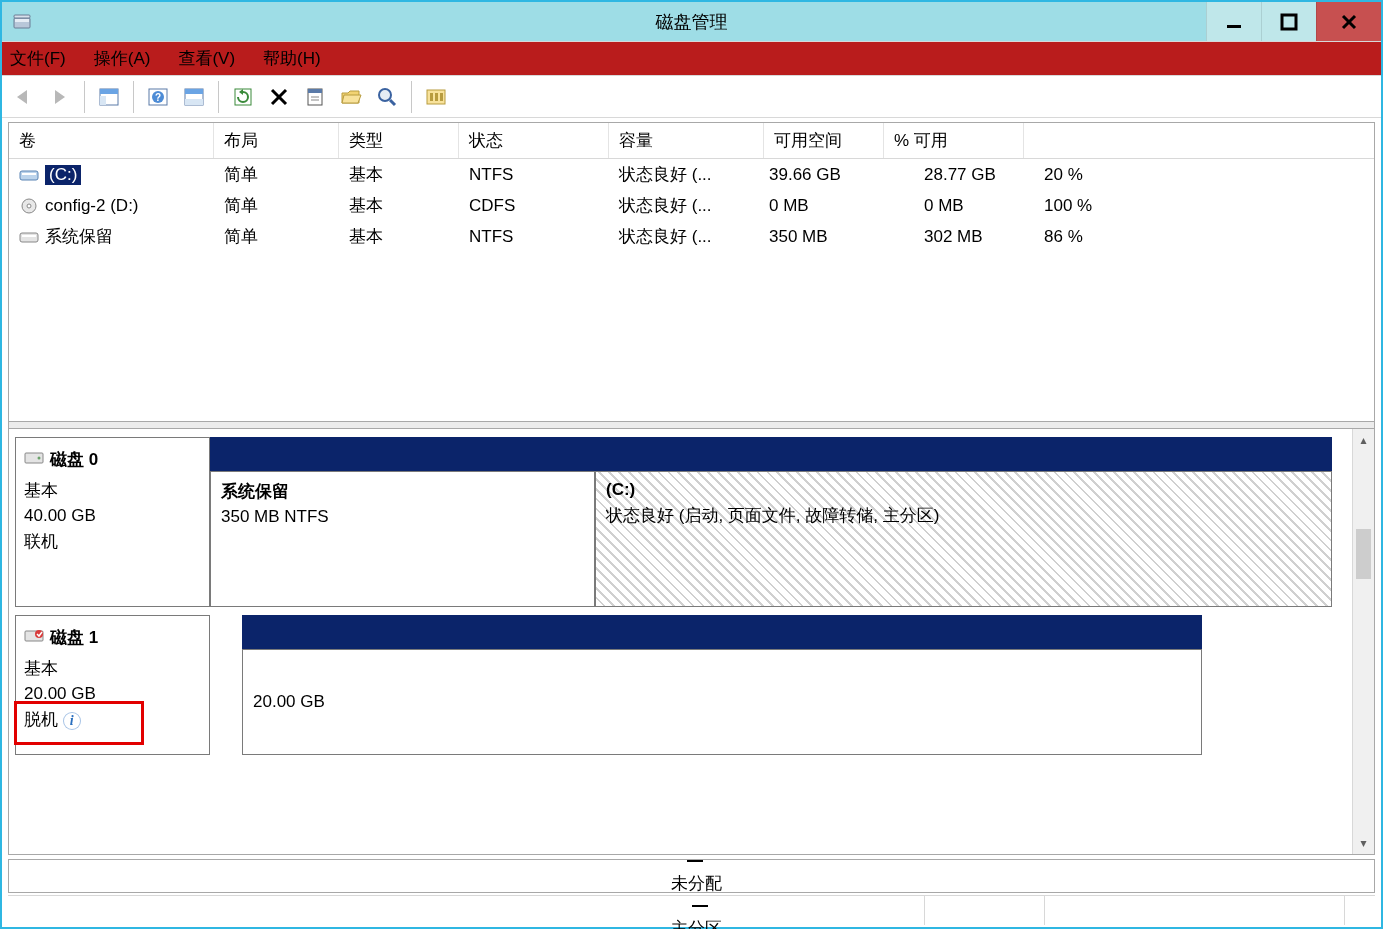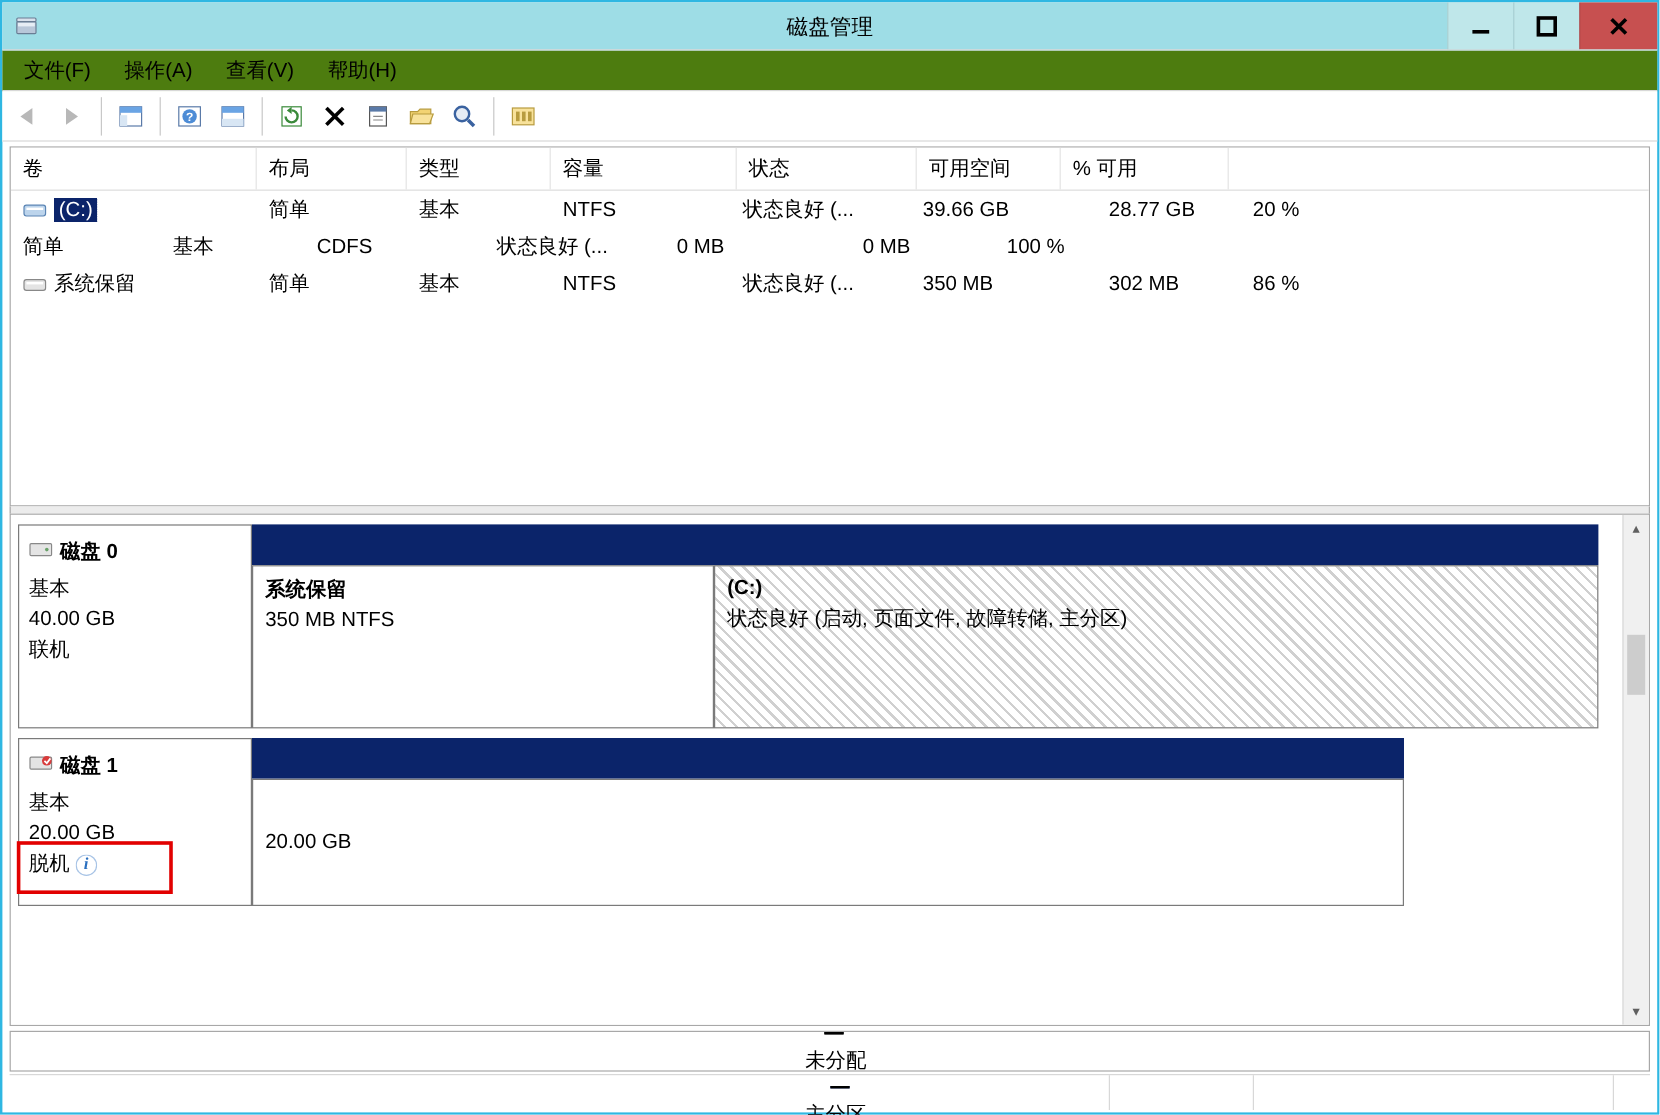--- a/index.html
+++ b/index.html
@@ -36,23 +36,23 @@
     display: flex; align-items: center; justify-content: center;
     font-family: "Segoe UI Symbol", sans-serif;
     font-size: 18px; font-weight: bold;
     border-left: 1px solid rgba(0,0,0,0.1);
   }
   .win-btn.min { background: #bfe7ea; }
   .win-btn.max { background: #bfe7ea; }
   .win-btn.close { background: #c75050; color: #000; width: 65px; }
   
   .menubar {
-    height: 34px; background: #4d7c0f;
+    height: 34px; background: #b91c1c;
     display: flex; align-items: center;
-    padding-left: 18px;
+    padding-left: 8px;
     border-bottom: 1px solid #d8d8d8;
   }
   .menubar .menu-item {
     margin-right: 28px; font-size: 17px;
   }
   
   .toolbar {
     height: 42px; background: #fff;
     display: flex; align-items: center;
     padding-left: 6px;
@@ -356,22 +356,22 @@
           <rect x="16" y="7" width="3" height="8" fill="#b89c3f"></rect>
         </svg>
       </div>
   </div>
 
   <div class="volume-panel">
     <div class="vol-header">
       <div class="col c0">卷</div>
       <div class="col c1">布局</div>
       <div class="col c2">类型</div>
+      <div class="col c4">状态</div>
       <div class="col c5">容量</div>
-      <div class="col c4">状态</div>
       <div class="col c6">可用空间</div>
       <div class="col c7">% 可用</div>
     </div>
     <div class="vol-body">
 
       <div class="vol-row selected">
         <div class="col c0">
           <span class="vicon"><svg viewBox="0 0 20 16">
                 <rect x="1" y="4" width="18" height="9" rx="2" fill="#bcd4ec" stroke="#5a84b4"></rect>
                 <rect x="3" y="6" width="14" height="2" fill="#fff"></rect>
@@ -381,20 +381,27 @@
         <div class="col c1">简单</div>
         <div class="col c2">基本</div>
         <div class="col c3">NTFS</div>
         <div class="col c4">状态良好 (...</div>
         <div class="col c5">39.66 GB</div>
         <div class="col c6">28.77 GB</div>
         <div class="col c7">20 %</div>
       </div>
 
       <div class="vol-row">
+        <div class="col c0">
+          <span class="vicon"><svg viewBox="0 0 20 16">
+                <circle cx="10" cy="8" r="7" fill="#e8e8e8" stroke="#888"></circle>
+                <circle cx="10" cy="8" r="2" fill="#fff" stroke="#888"></circle>
+              </svg></span>
+          <span>config-2 (D:)</span>
+        </div>
         <div class="col c1">简单</div>
         <div class="col c2">基本</div>
         <div class="col c3">CDFS</div>
         <div class="col c4">状态良好 (...</div>
         <div class="col c5">0 MB</div>
         <div class="col c6">0 MB</div>
         <div class="col c7">100 %</div>
       </div>
 
       <div class="vol-row">
@@ -442,21 +449,21 @@
               <div>350 MB NTFS</div>
             </div>
             <div class="part-box part1 hatched">
               <div class="pname">(C:)</div>
               <div>状态良好 (启动, 页面文件, 故障转储, 主分区)</div>
             </div>
           </div>
         </div>
       </div>
 
-      <div class="disk-row d1" style="min-height:140px;">
+      <div class="disk-row d1" style="min-height:140px;gap:32px;">
         <div class="disk-meta" style="position:relative;">
           <div class="dname">
             <span><svg width="20" height="16">
                   <rect x="1" y="3" width="18" height="10" rx="1" fill="#e4e4e4" stroke="#888"></rect>
                   <circle cx="15" cy="6" r="4" fill="#d83b3b"></circle>
                   <path d="M13 6 L15 8 L18 4" stroke="#fff" fill="none" stroke-width="1.5"></path>
                 </svg></span>
             <span>磁盘 1</span>
           </div>
           <div class="dline">基本</div>

